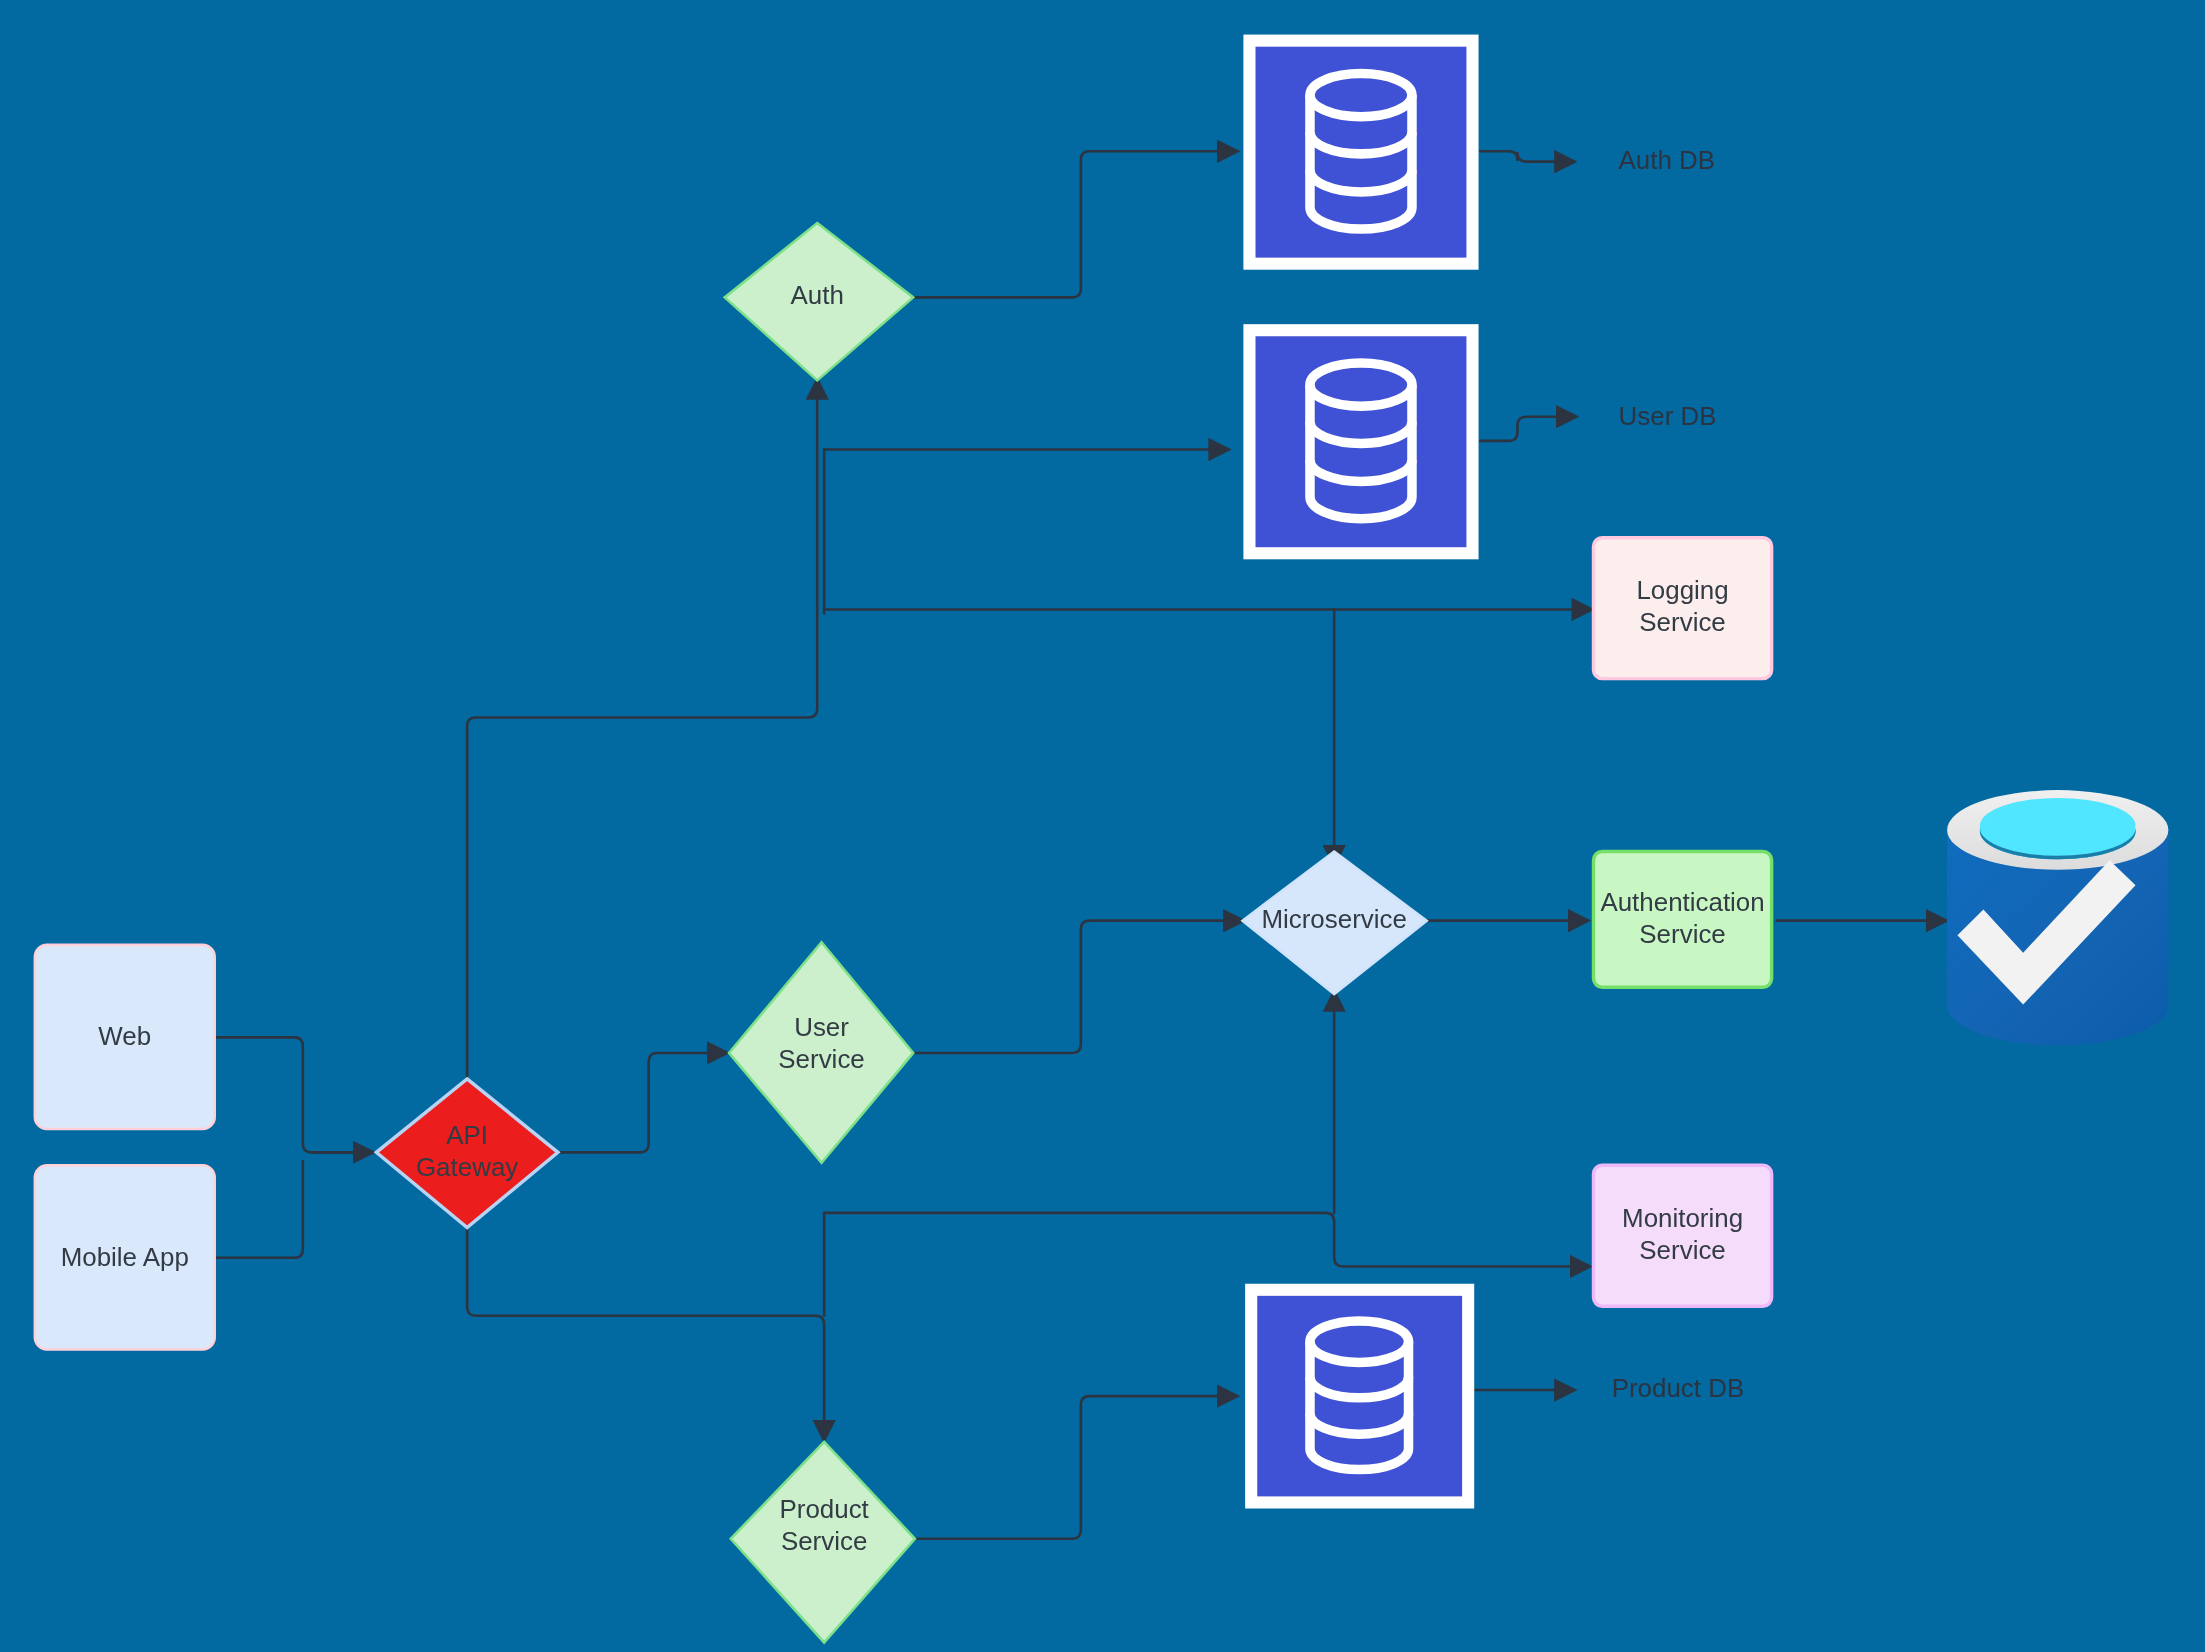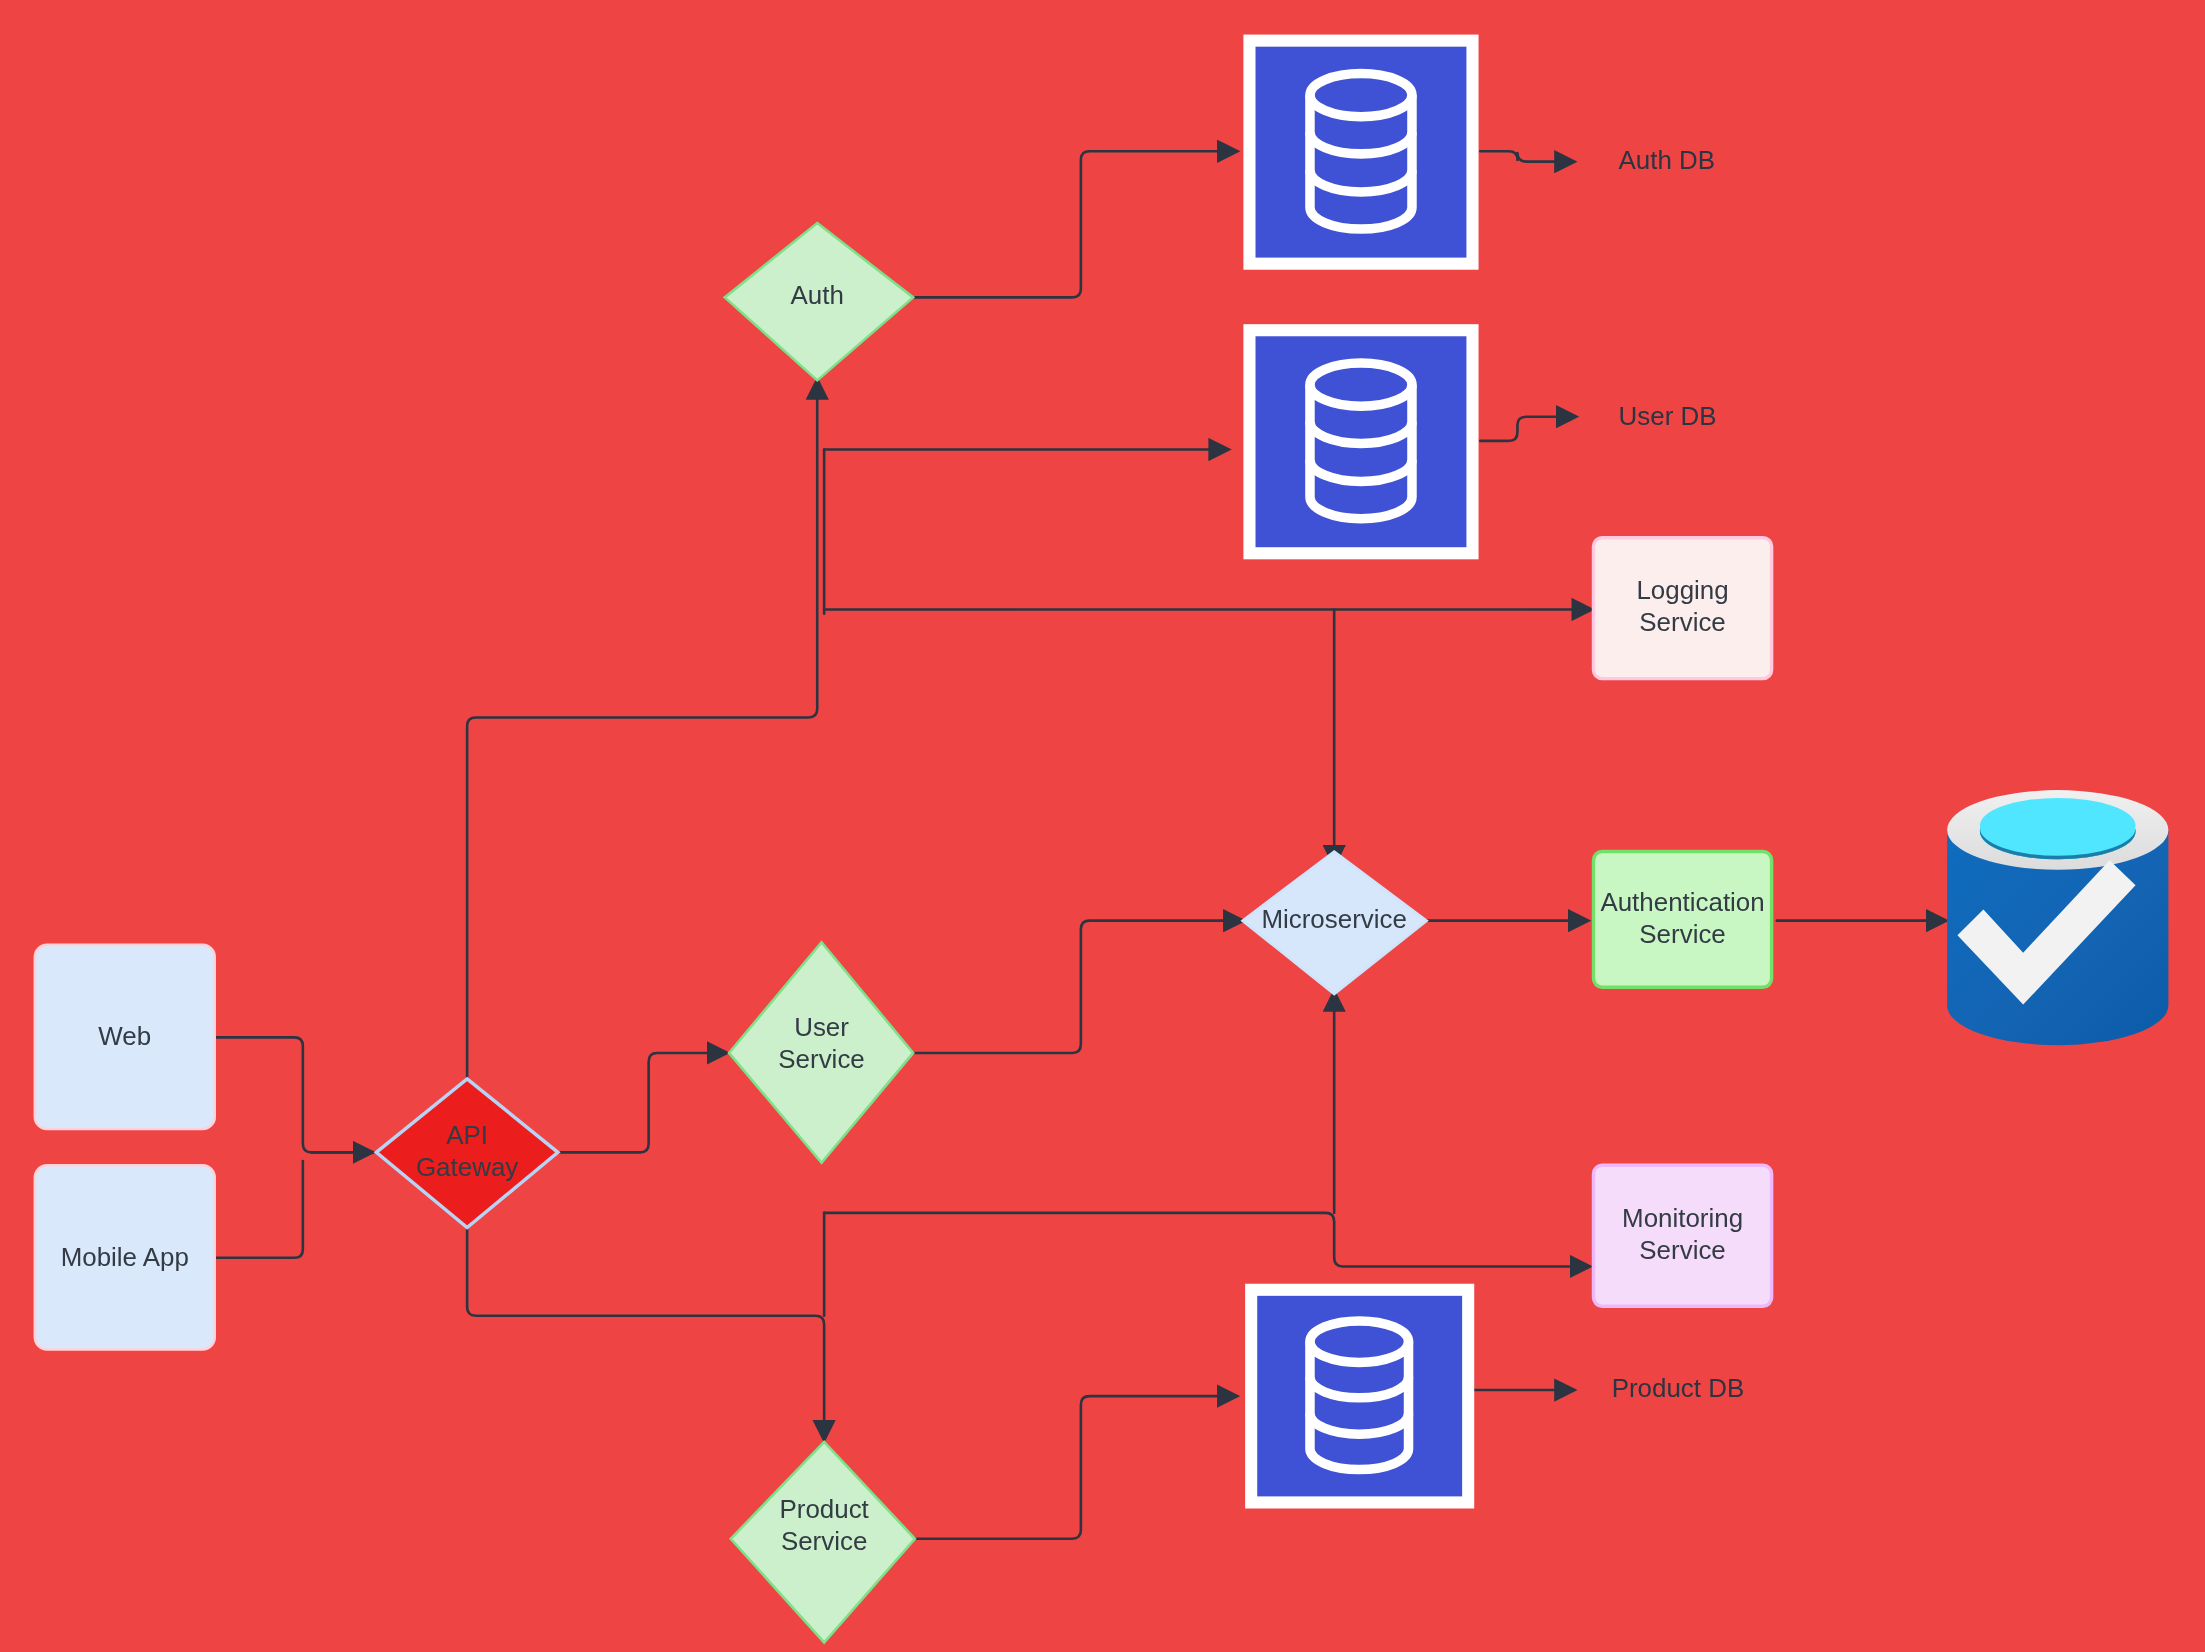--- a/index.html
+++ b/index.html
@@ -11,21 +11,21 @@
   body {
     width: 2205px;
     height: 1652px;
     overflow: hidden;
     font-family: "Liberation Sans", sans-serif;
   }
   #canvas {
     position: relative;
     width: 2205px;
     height: 1652px;
-    background: #ef4444;
+    background: #0369a1;
   }
   svg.diagram {
     position: absolute;
     inset: 0;
     width: 2205px;
     height: 1652px;
     display: block;
   }
   .node-text {
     font-family: "Liberation Sans", sans-serif;

